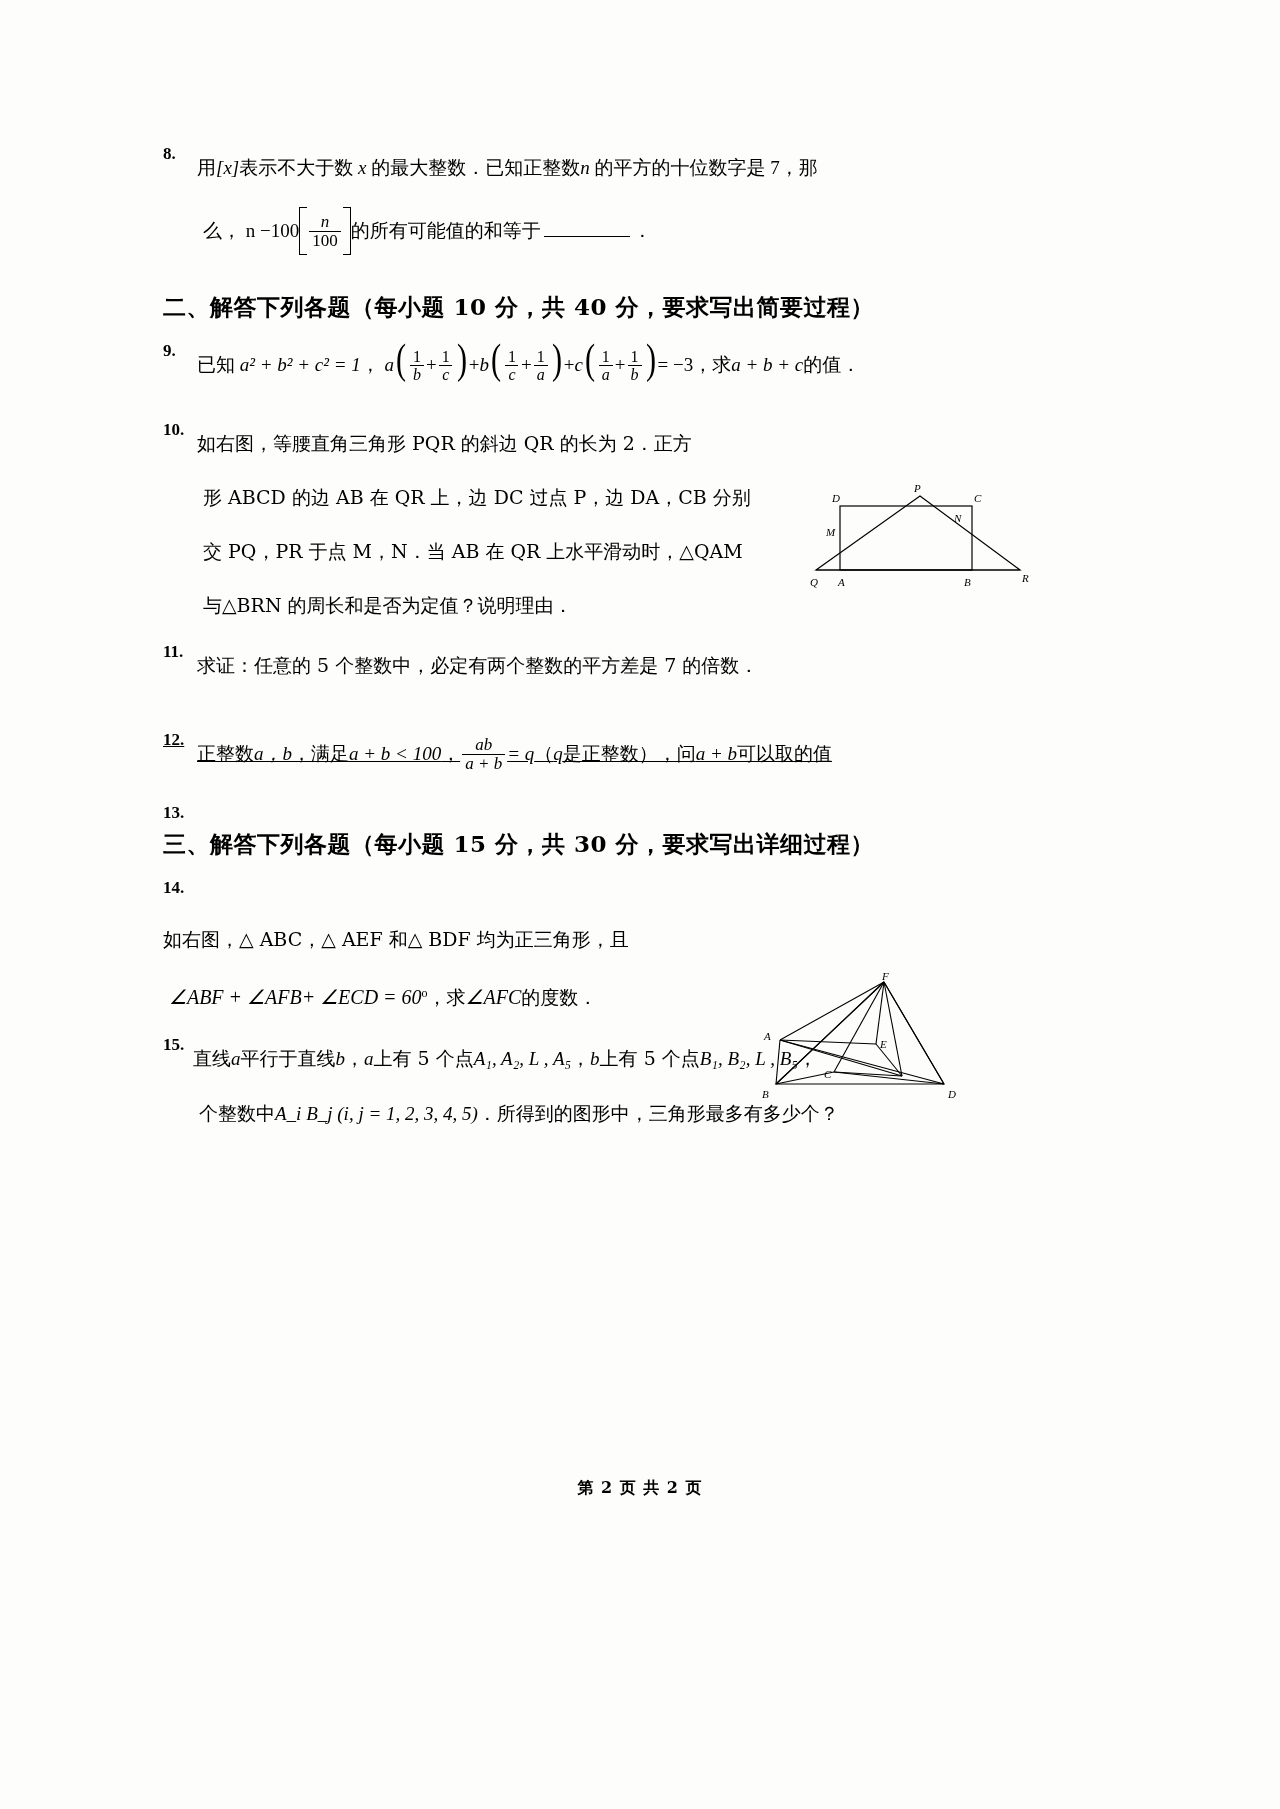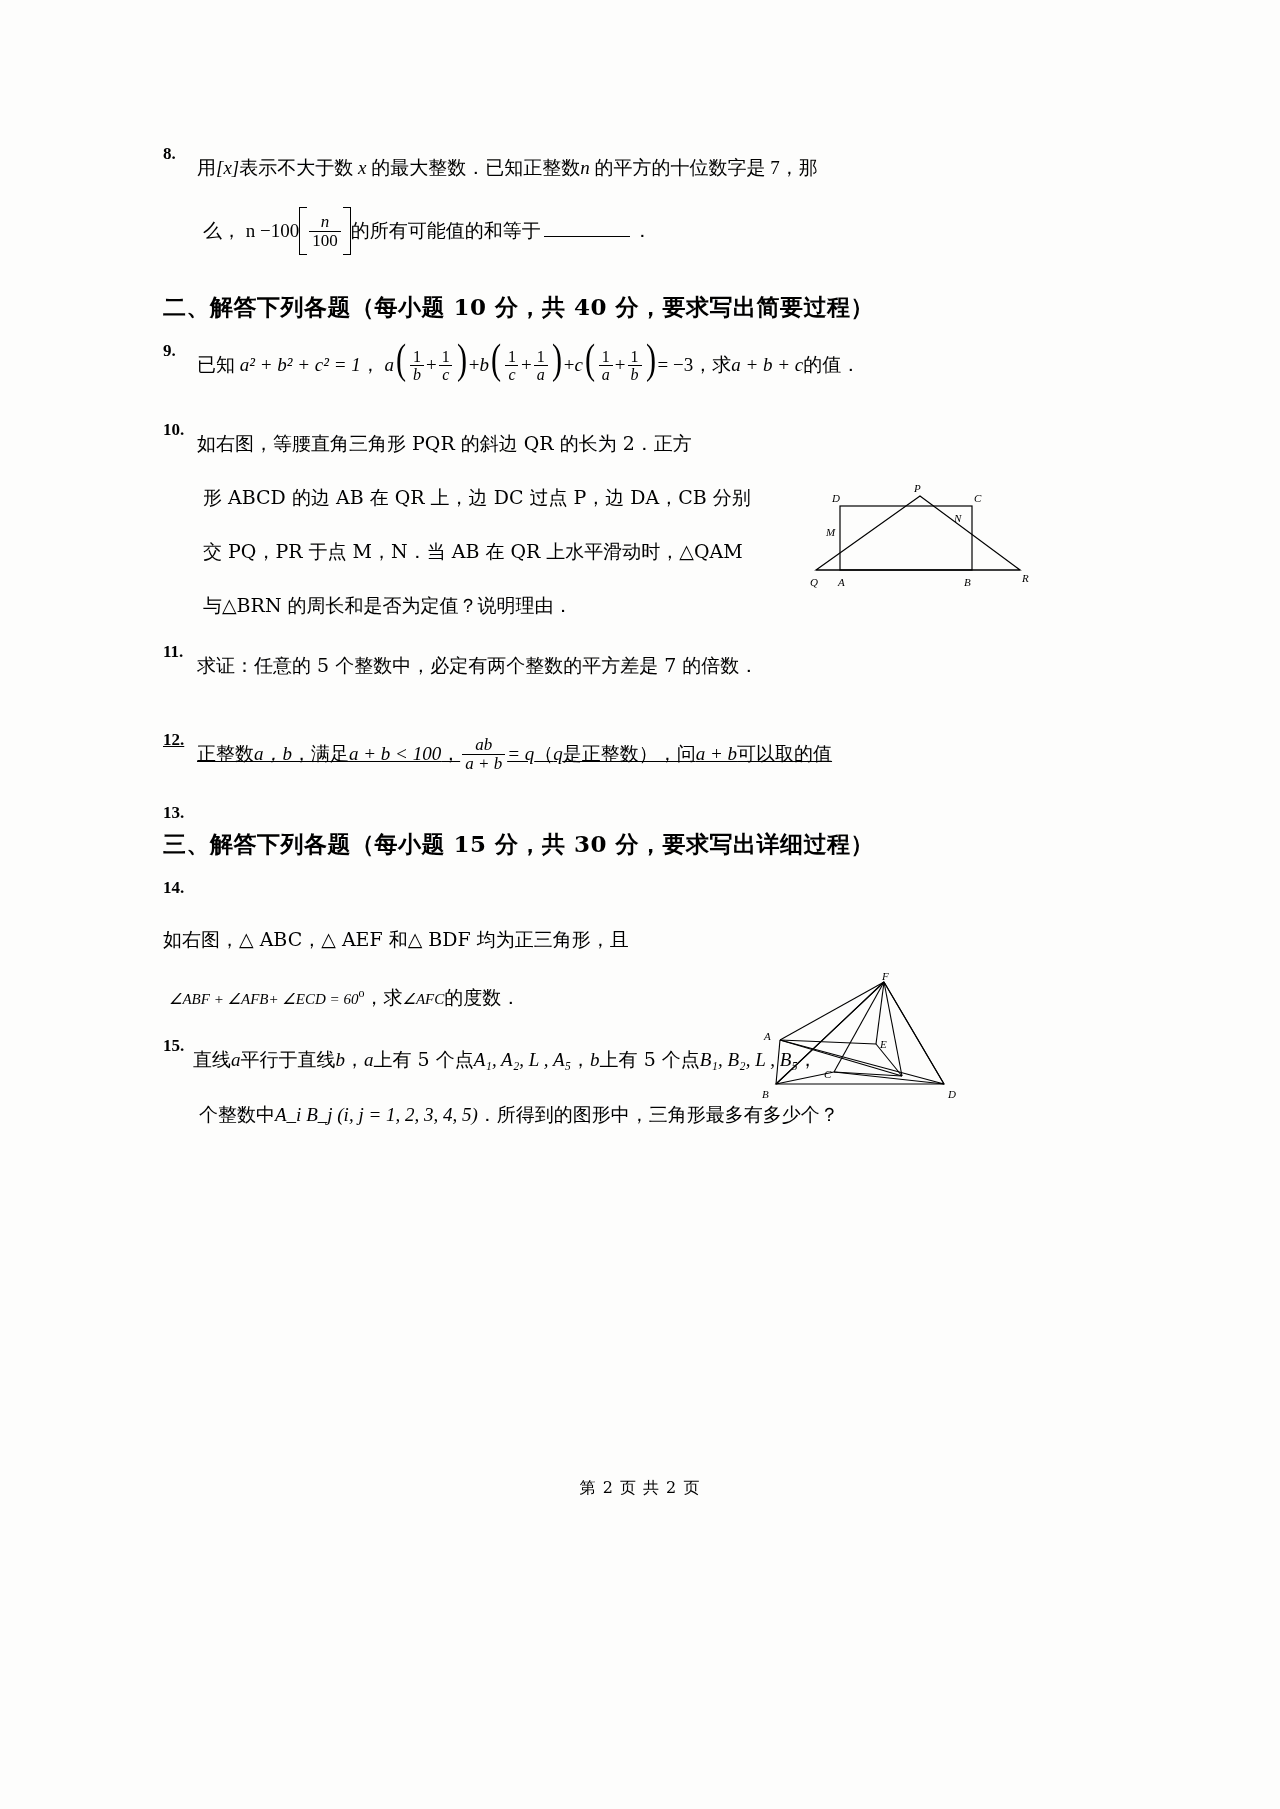--- a/index.html
+++ b/index.html
@@ -107,21 +107,21 @@
   .brk.r { border-right: 1.4px solid #000; border-top: 1.4px solid #000; border-bottom: 1.4px solid #000; }
   .supn { font-size: 12px; vertical-align: super; font-style: normal; }
 
   .blank {
     display: inline-block;
     width: 86px;
     border-bottom: 1.4px solid #000;
     height: 15px;
     margin: 0 3px;
   }
-  .ang { font-size: 15px; }
+  .ang { font-size: 20px; }
 
   
   .fig10 {
     position: absolute;
     left: 808px;
     top: 478px;
     width: 250px;
     height: 112px;
   }
   .fig14 {
@@ -140,21 +140,21 @@
   }
 
   
   .footer {
     position: absolute;
     left: 0;
     right: 0;
     top: 1478px;
     text-align: center;
     font-size: 16px;
-    font-weight: normal;
+    font-weight: bold;
     font-family: "DejaVu Serif", "Liberation Serif", serif;
     letter-spacing: 1px;
   }
 </style>
 </head>
 <body>
 
 <div class="page">
   <div class="content">
 

